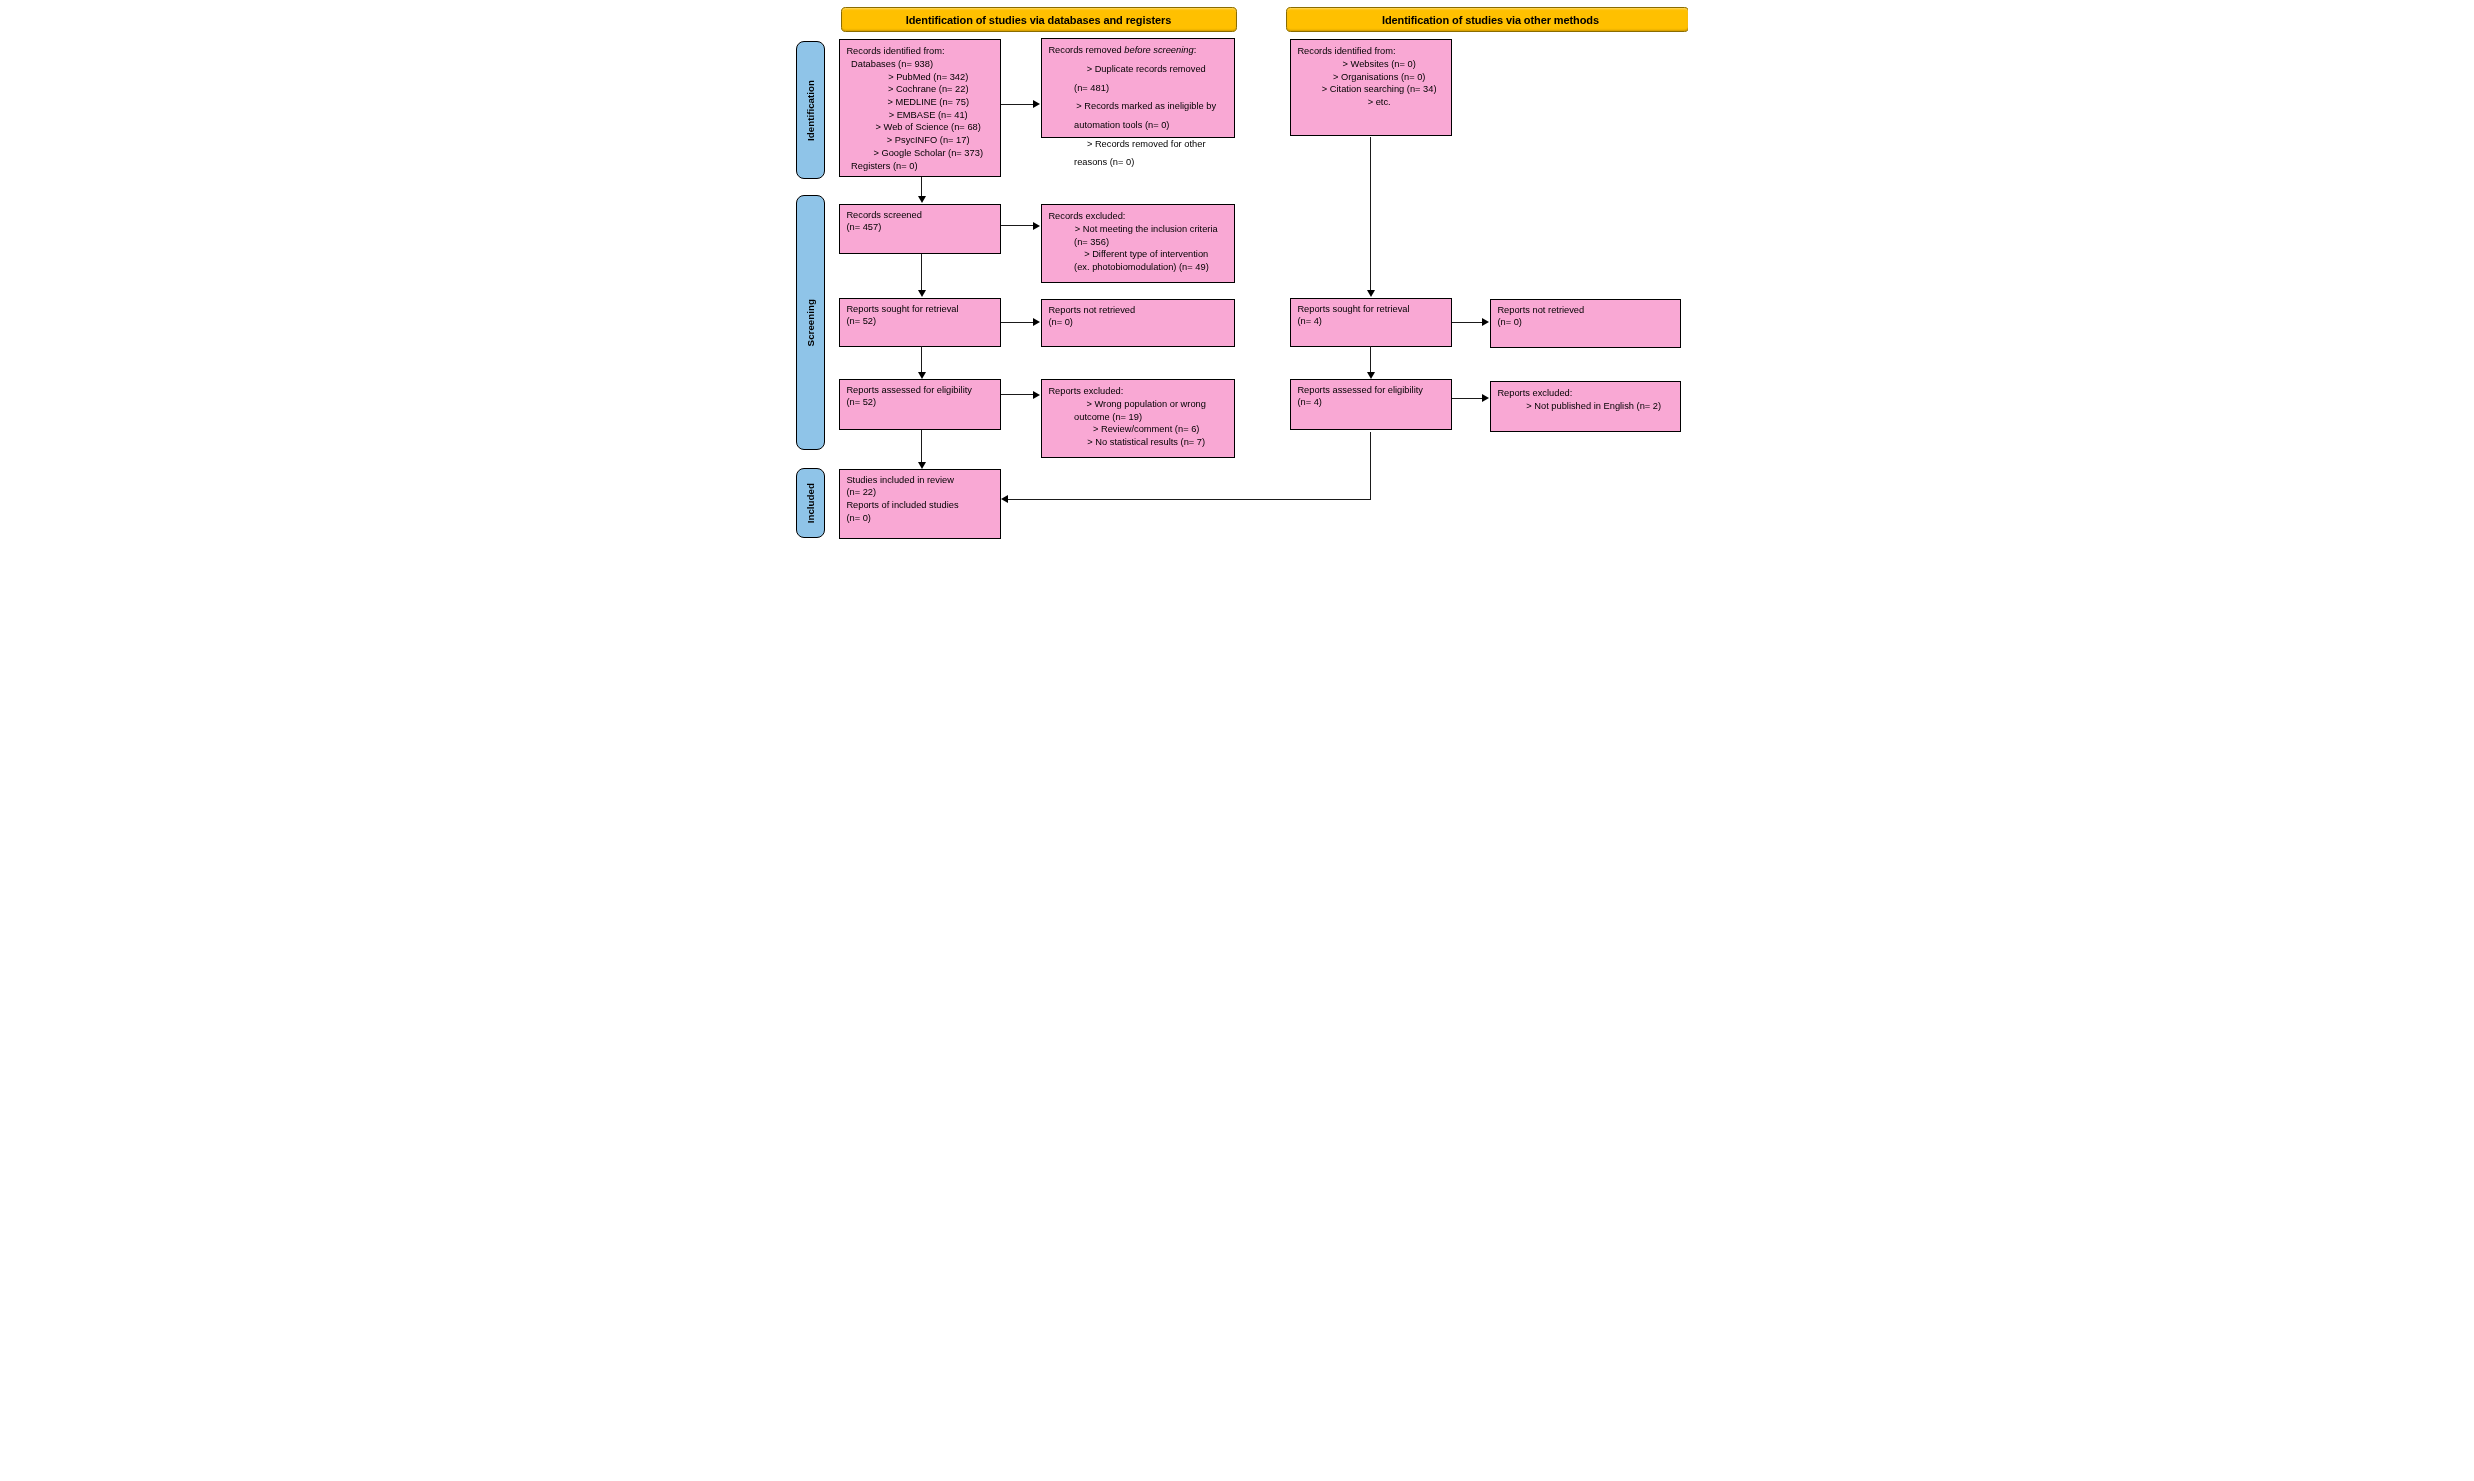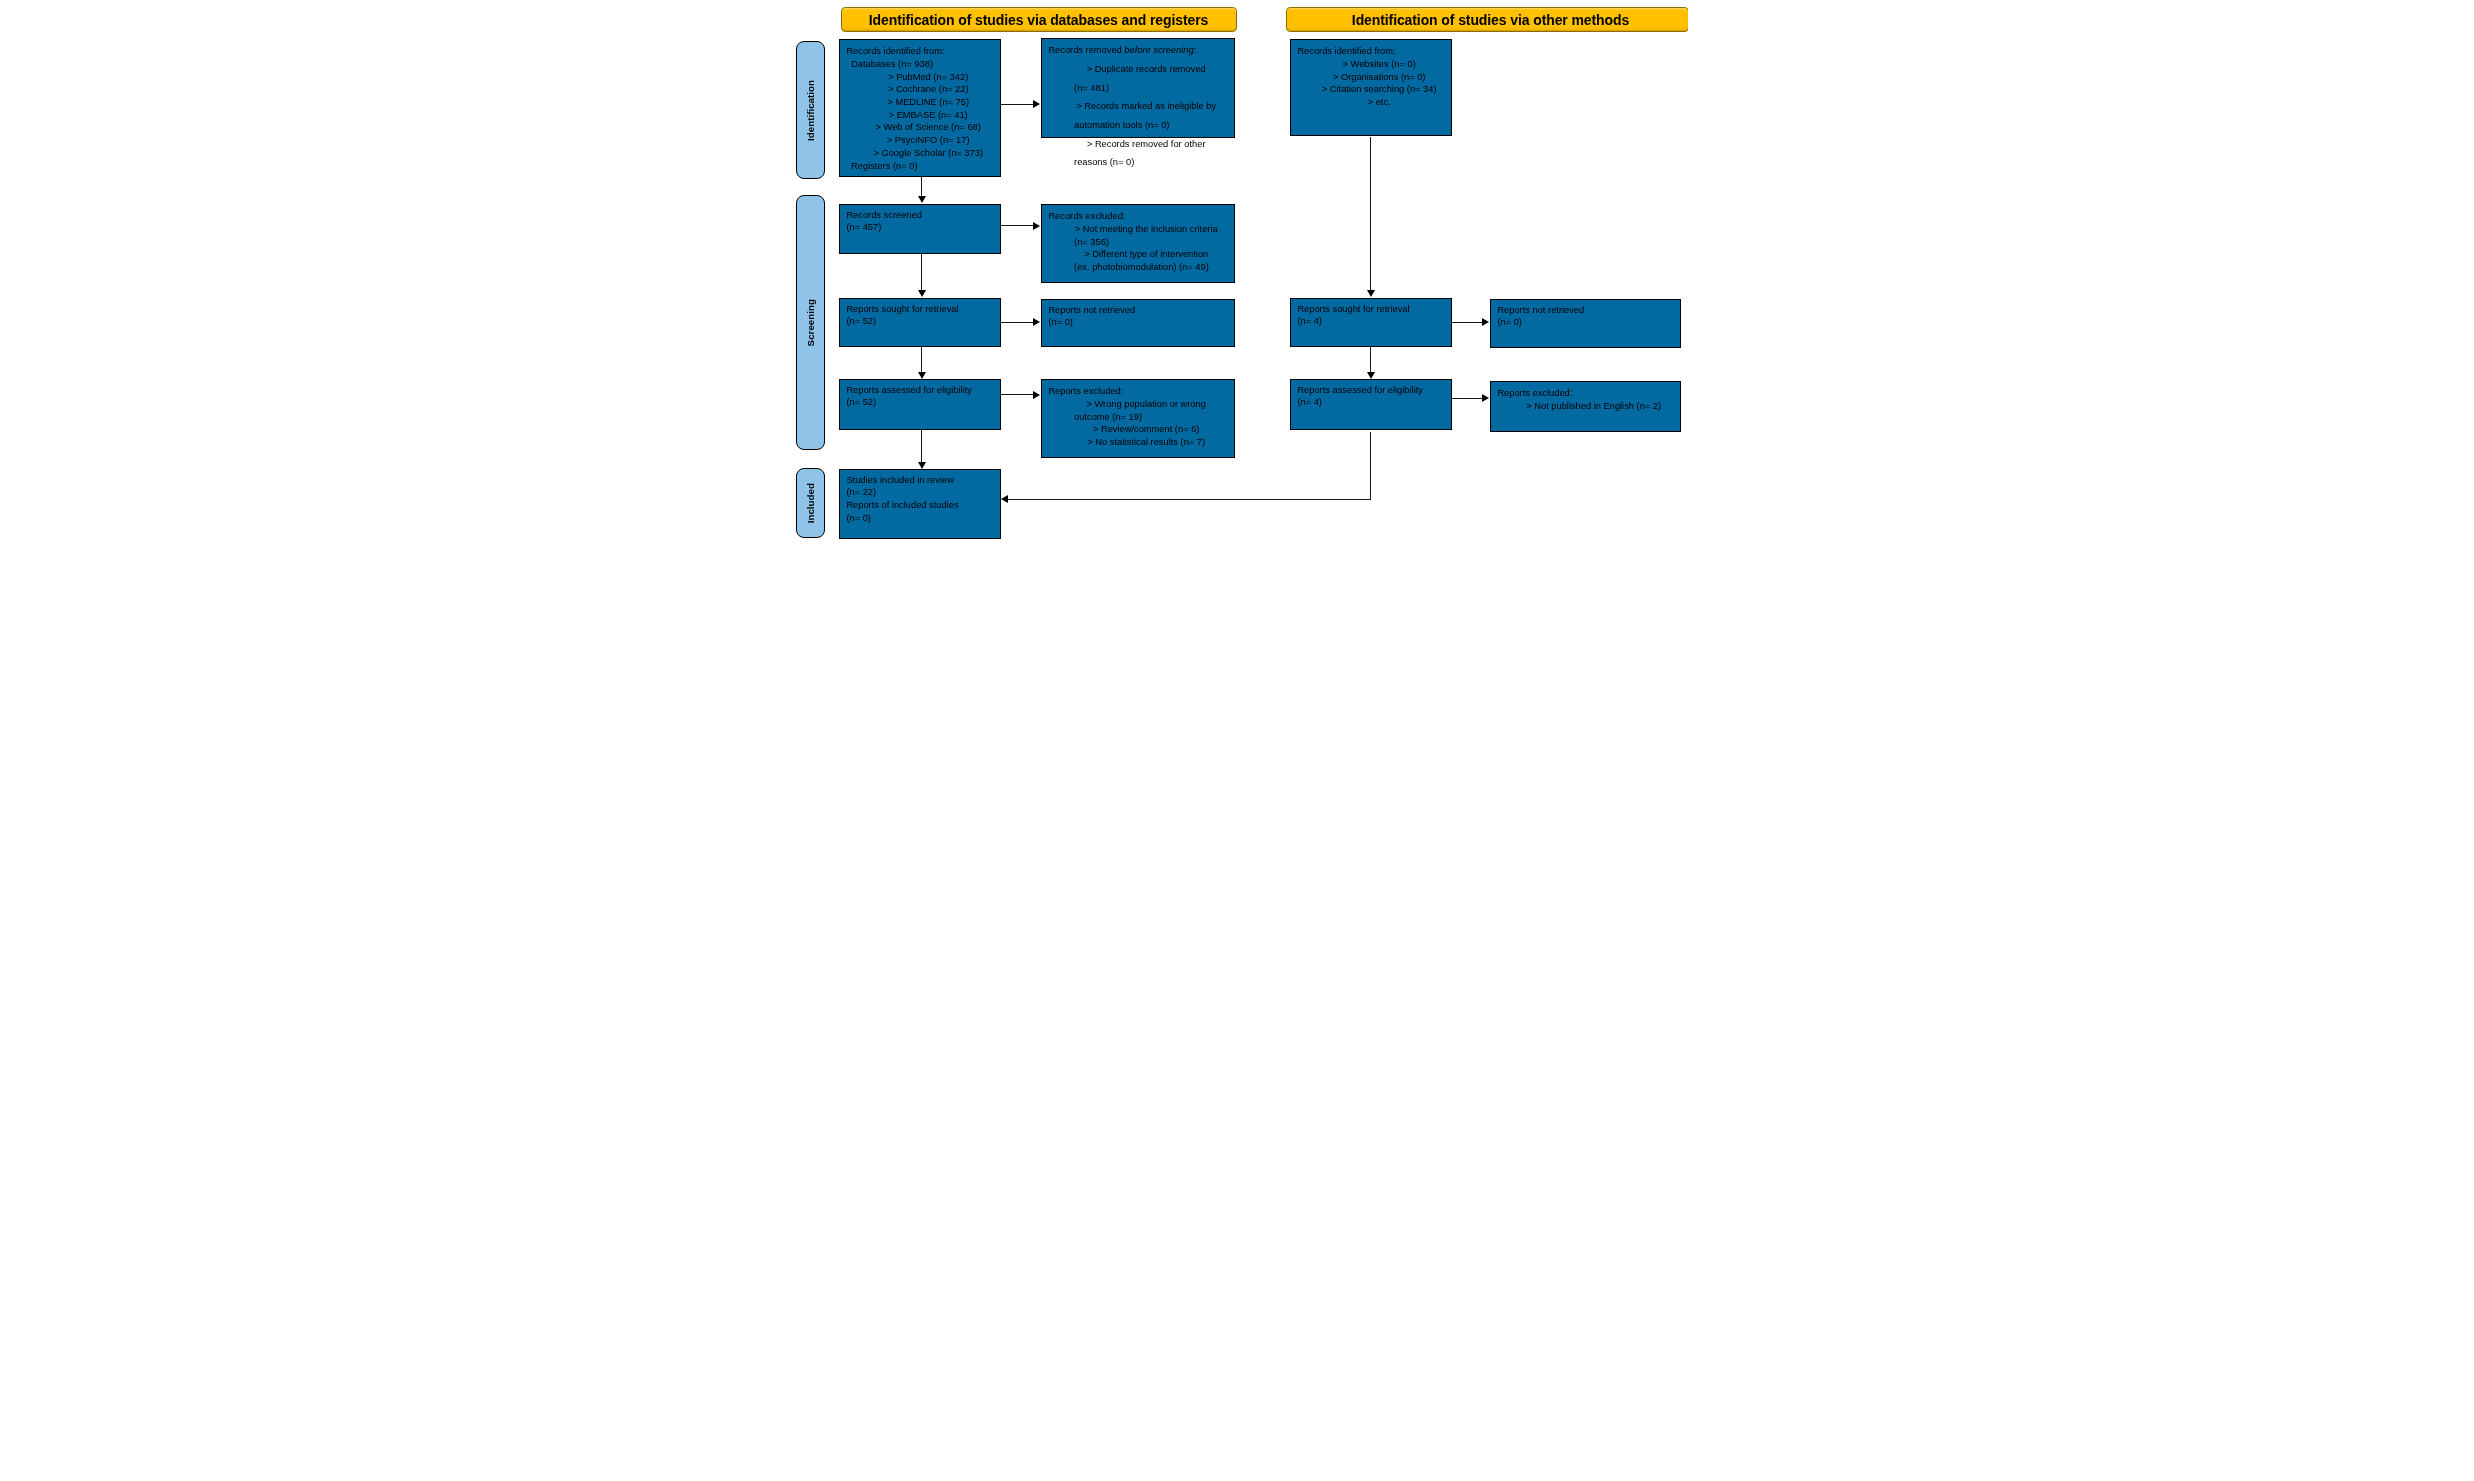--- a/index.html
+++ b/index.html
@@ -4,38 +4,38 @@
 <style>
   html,body{margin:0;padding:0;background:#ffffff;}
   body{font-family:"Liberation Sans","DejaVu Sans",sans-serif;color:#000;}
   #canvas{position:relative;width:901px;height:540px;background:#fff;margin:0 auto;overflow:hidden;}
 
   
   .header{
     position:absolute;height:23px;background:#FFC000;
     border:1.2px solid #8a6c00;border-radius:4.6px;
     display:flex;align-items:center;justify-content:center;
-    font-weight:bold;font-size:14px;letter-spacing:-0.1px;
+    font-weight:bold;font-size:11px;letter-spacing:-0.1px;
     box-shadow:inset 0 -1.2px 1.2px rgba(140,100,0,.35), inset 0 1.2px 1.2px rgba(255,255,255,.35);
   }
 
   
   .stage{
     position:absolute;width:27px;background:#8FC4E8;
     border:1.7px solid #000;border-radius:8px;
     display:flex;align-items:center;justify-content:center;
   }
   .stage span{
     writing-mode:vertical-rl;transform:rotate(180deg);
     font-weight:bold;font-size:9.8px;white-space:nowrap;
   }
 
   
   .fbox{
-    position:absolute;background:#0369a1;border:1.7px solid #000;
+    position:absolute;background:#f9a8d4;border:1.7px solid #000;
     font-size:9.3px;line-height:12.7px;
     padding:3.5px 4.6px;box-sizing:border-box;
     display:flex;flex-direction:column;
   }
   .fbox.center{}
   .fbox.top{justify-content:flex-start;padding-top:5.2px;}
   .line{white-space:nowrap;}
   .ind0{padding-left:2.3px;}
   .ind1{padding-left:7px;}
   .ind2{padding-left:17.4px;text-align:center;}

